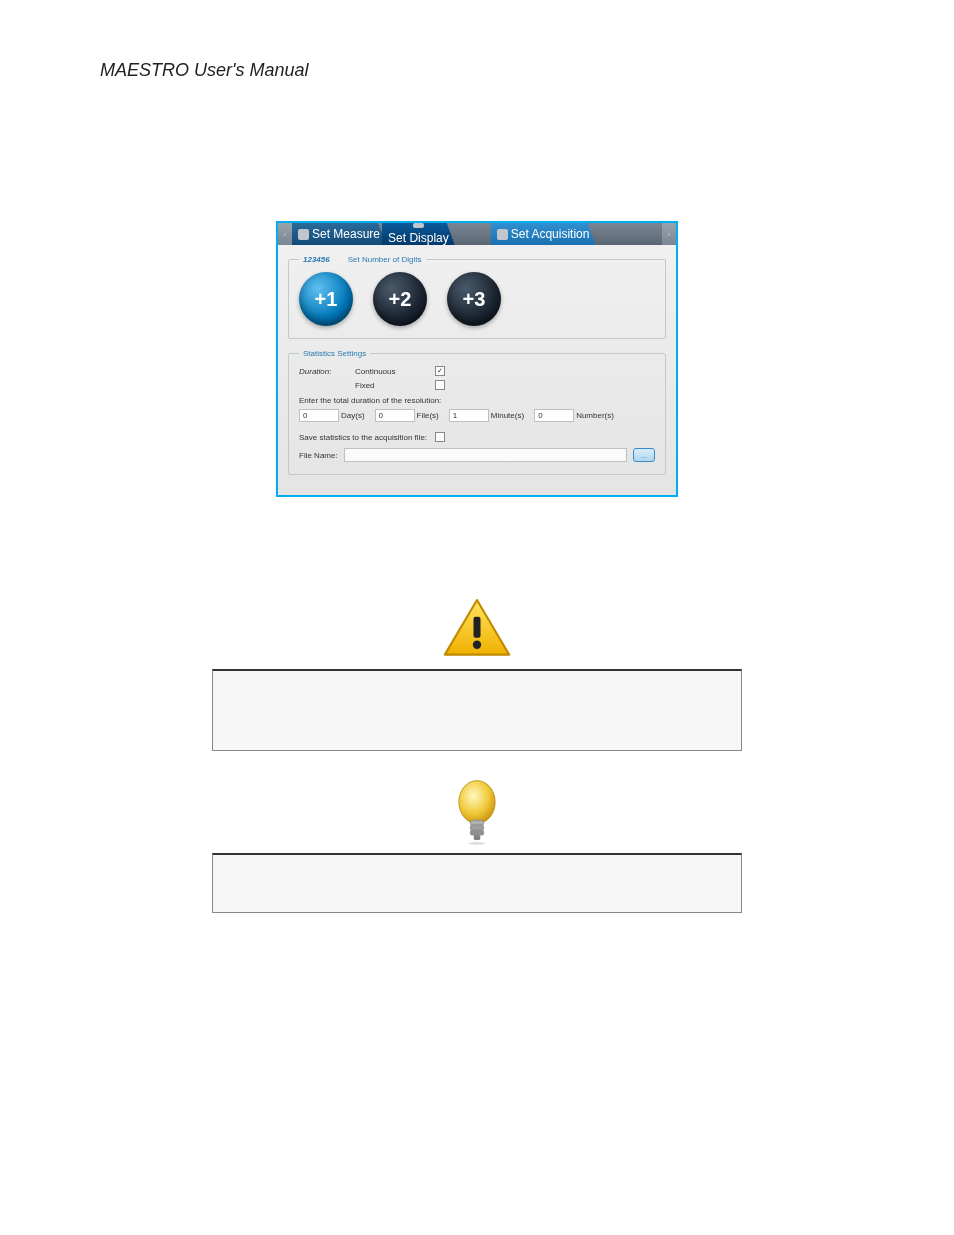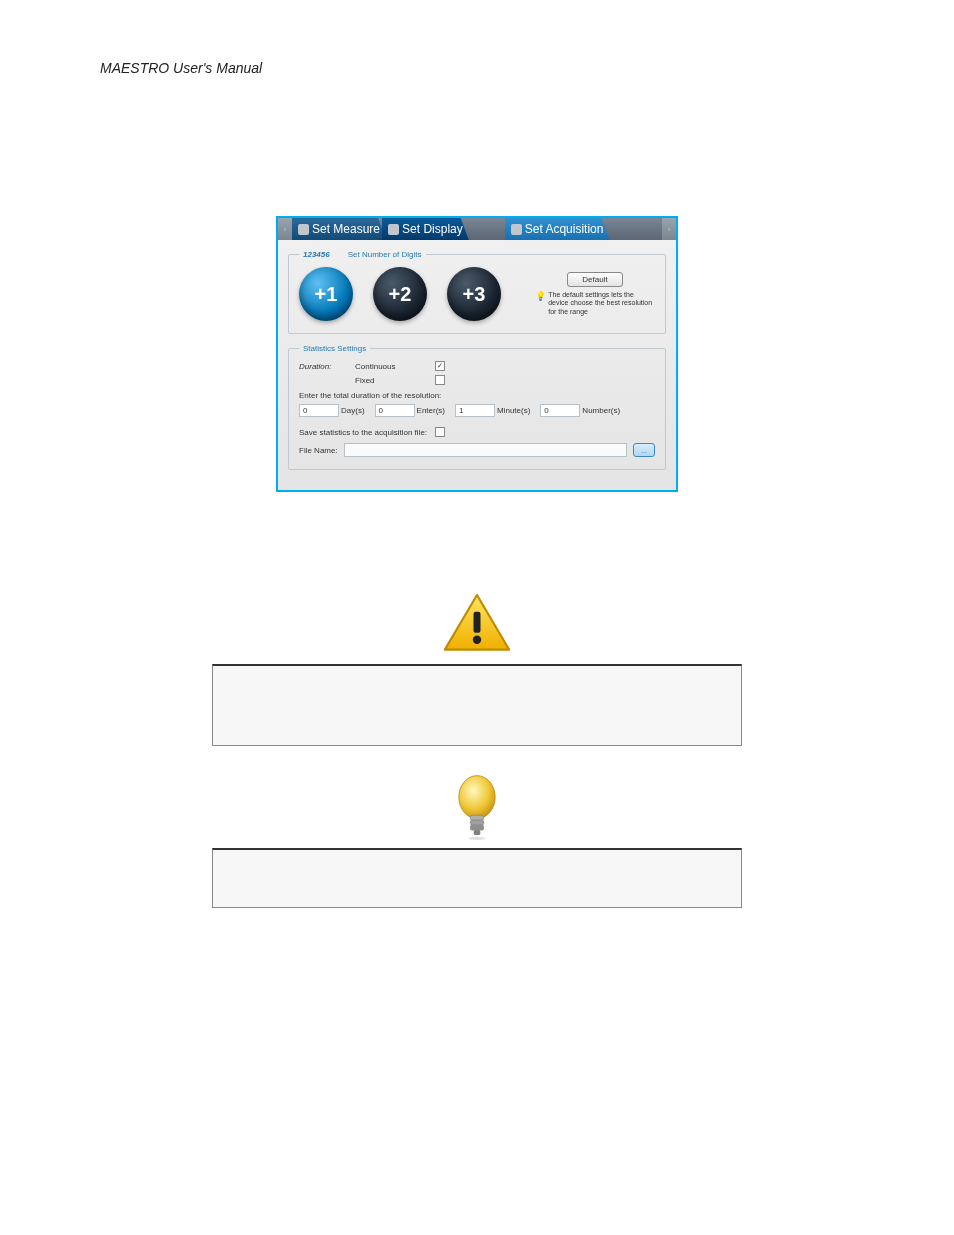--- a/index.html
+++ b/index.html
@@ -9,21 +9,21 @@
     font-family: Arial, sans-serif;
     width: 954px;
     height: 1235px;
     position: relative;
   }
   .page {
     padding: 60px 100px;
   }
   .header {
     font-style: italic;
-    font-size: 14px;
+    font-size: 18px;
     color: #222;
     margin-bottom: 140px;
   }
 
   
   .screenshot {
     width: 402px;
     margin: 0 auto 100px auto;
     border: 2px solid #00aeef;
     background: linear-gradient(to bottom, #f5f5f5 0%, #e8e8e8 100%);
@@ -51,21 +51,21 @@
     align-items: center;
     padding: 0 6px;
     color: #fff;
     font-size: 12px;
     gap: 3px;
     position: relative;
     clip-path: polygon(0 0, calc(100% - 8px) 0, 100% 100%, 0 100%);
     margin-right: -4px;
   }
   .tab-measure { background: linear-gradient(to bottom, #2a6a9a, #114a78); }
-  .tab-display { background: linear-gradient(to bottom, #0a5a9a, #03396b); }
+  .tab-display { background: linear-gradient(to bottom, #0a5a9a, #03396b); flex-direction: column; }
   .tab-acq     { background: linear-gradient(to bottom, #3090d0, #1a70b0); margin-left: 40px; }
   .tab-icon {
     width: 11px; height: 11px;
     background: #c0c6cc;
     border-radius: 2px;
     display: inline-block;
   }
 
   .panel-body {
     padding: 10px;
@@ -254,27 +254,20 @@
     <div class="panel-body">
       <fieldset>
         <legend>
           <span class="digits-legend-icon">123456</span>
           <span>Set Number of Digits</span>
         </legend>
         <div class="digits-row">
           <div class="ball active">+1</div>
           <div class="ball dark">+2</div>
           <div class="ball dark">+3</div>
-          <div class="default-col">
-            <div class="default-btn">Default</div>
-            <div class="default-text">
-              <span class="bulb-small">💡</span>
-              <span>The default settings lets the device choose the best resolution for the range</span>
-            </div>
-          </div>
         </div>
       </fieldset>
 
       <fieldset>
         <legend>Statistics Settings</legend>
 
         <div class="stat-row">
           <span class="lbl">Duration:</span>
           <span class="opt">Continuous</span>
           <span class="chk">✓</span>
@@ -284,21 +277,21 @@
           <span class="opt">Fixed</span>
           <span class="chk"></span>
         </div>
 
         <div class="note">Enter the total duration of the resolution:</div>
 
         <div class="duration-inputs">
           <span class="numbox">0</span>
           <span class="unit">Day(s)</span>
           <span class="numbox">0</span>
-          <span class="unit">Enter(s)</span>
+          <span class="unit">File(s)</span>
           <span class="numbox">1</span>
           <span class="unit">Minute(s)</span>
           <span class="numbox">0</span>
           <span class="unit">Number(s)</span>
         </div>
 
         <div class="stat-row" style="margin-top:10px;">
           <span style="width:136px">Save statistics to the acquisition file:</span>
           <span class="chk"></span>
         </div>

